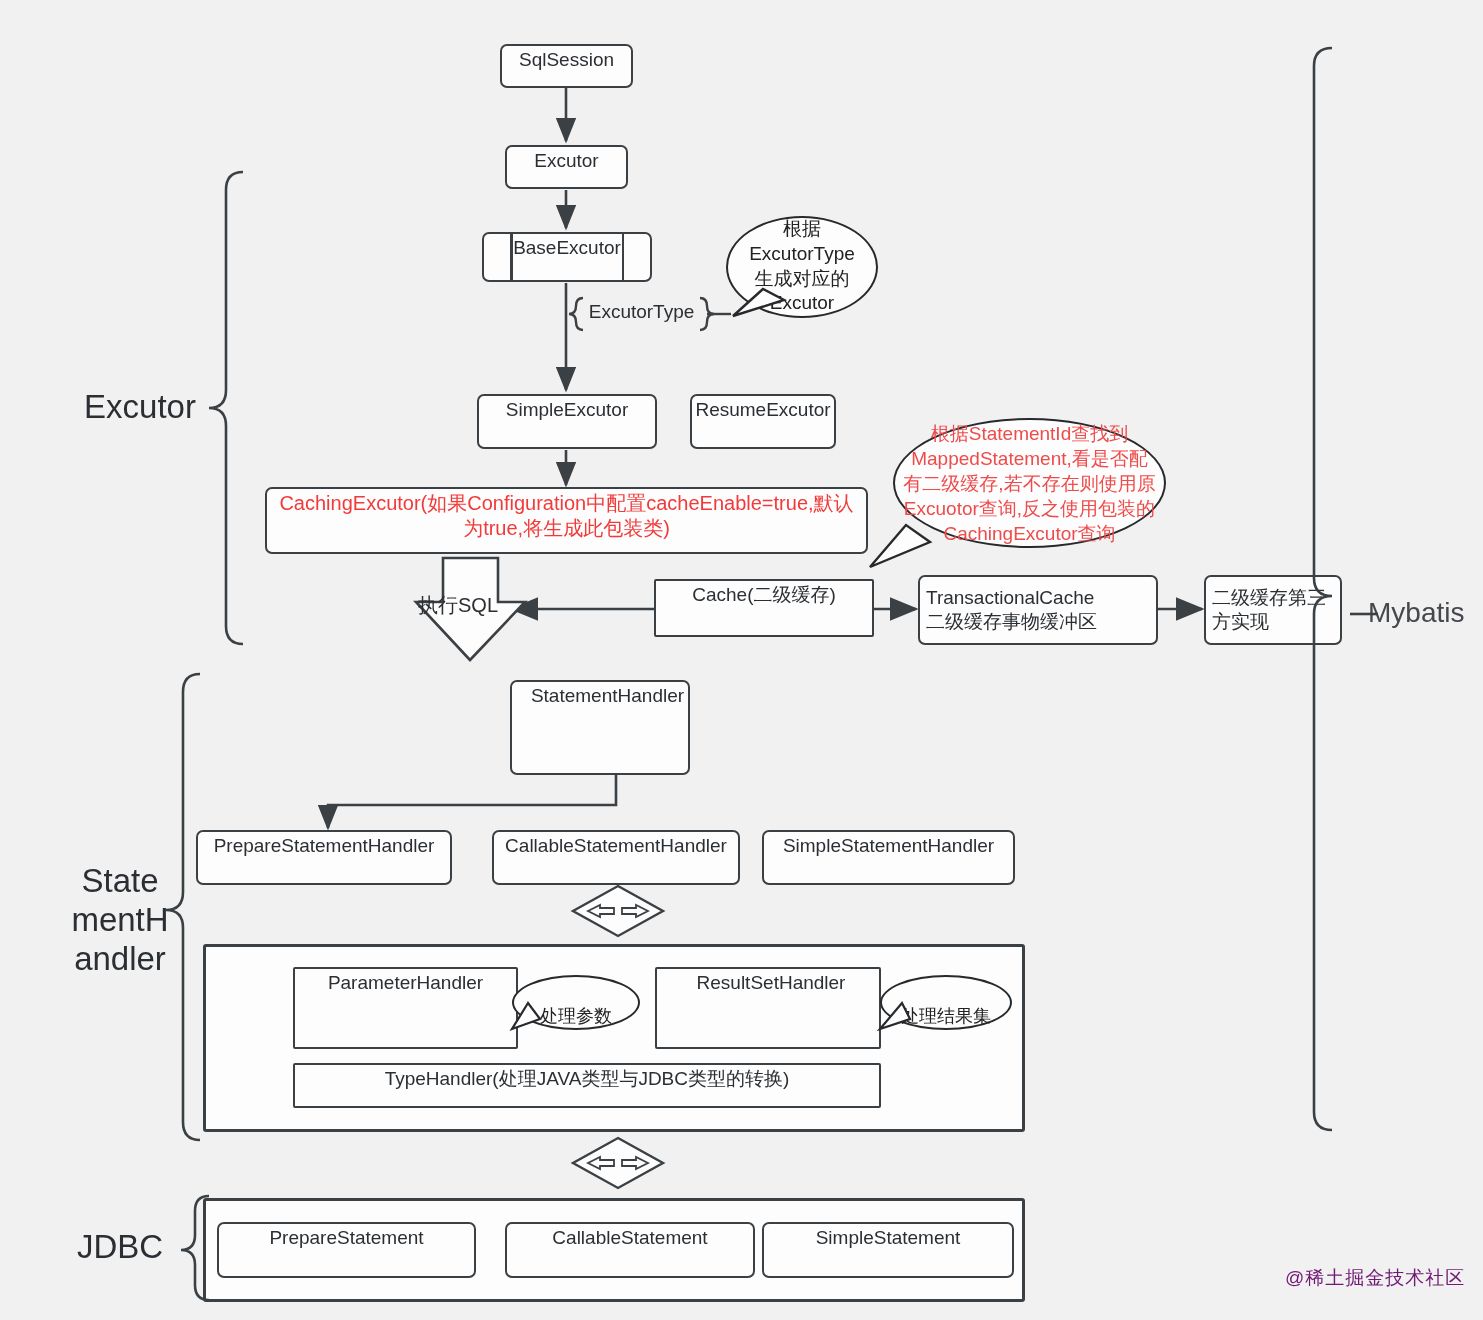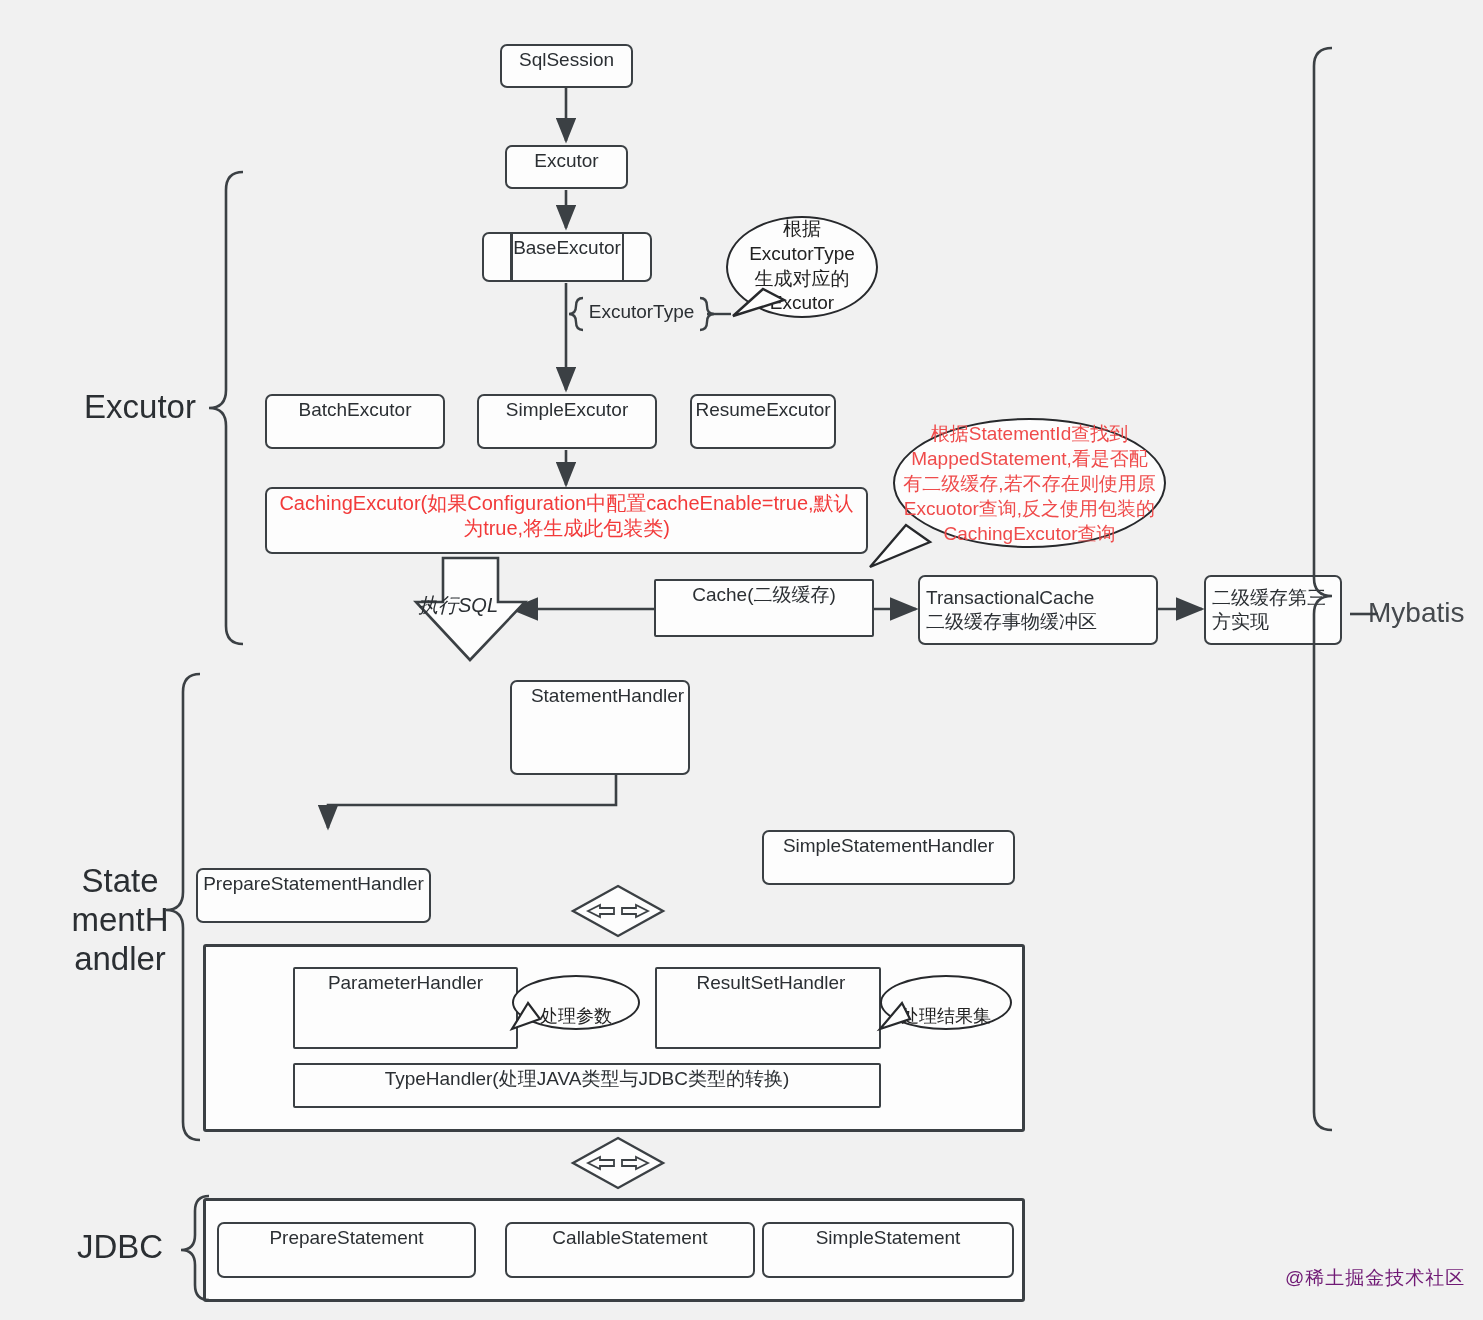--- a/index.html
+++ b/index.html
@@ -159,23 +159,20 @@
   <div class="box" style="left:482px;top:232px;width:170px;height:50px;">
     <span class="seg" style="left:26px;"></span>
     <span class="seg" style="right:26px;"></span>
     <span>BaseExcutor</span>
   </div>
 
   <div class="box" style="left:583px;top:298px;width:117px;height:33px;border:none;background:transparent;">
     <span>ExcutorType</span>
   </div>
 
-  <div class="box" style="left:265px;top:394px;width:180px;height:55px;">
-    <span>BatchExcutor</span>
-  </div>
 
   <div class="box" style="left:477px;top:394px;width:180px;height:55px;">
     <span>SimpleExcutor</span>
   </div>
 
   <div class="box" style="left:690px;top:394px;width:146px;height:55px;">
     <span>ResumeExcutor</span>
   </div>
 
   <div class="box red" style="left:265px;top:487px;width:603px;height:67px;font-size:20px;">
@@ -193,24 +190,27 @@
 
   <div class="box" style="left:1204px;top:575px;width:138px;height:70px;flex-direction:column;">
     <span>二级缓存第三</span>
     <span>方实现</span>
   </div>
 
   <div class="box" style="left:510px;top:680px;width:180px;height:95px;padding-left:21px;">
     <span>StatementHandler</span>
   </div>
 
-  <div class="box" style="left:196px;top:868px;width:235px;height:55px;">
+  <div class="box" style="left:196px;top:830px;width:256px;height:55px;">
     <span>PrepareStatementHandler</span>
   </div>
 
+  <div class="box" style="left:492px;top:830px;width:248px;height:55px;">
+    <span>CallableStatementHandler</span>
+  </div>
 
   <div class="box" style="left:762px;top:830px;width:253px;height:55px;">
     <span>SimpleStatementHandler</span>
   </div>
 
   <div class="outer" style="left:203px;top:944px;width:822px;height:188px;"></div>
 
   <div class="box sq thin" style="left:293px;top:967px;width:225px;height:82px;">
     <span>ParameterHandler</span>
   </div>
@@ -243,21 +243,21 @@
 
     <path d="M618,886 L663,911 L618,936 L573,911 Z" fill="#fdfdfd" stroke="#3b4044" stroke-width="2.4"></path>
     <path d="M588,911 L600,905 L600,908 L614,908 L614,914 L600,914 L600,917 Z" fill="#fdfdfd" stroke="#3b4044" stroke-width="1.8"></path>
     <path d="M648,911 L636,905 L636,908 L622,908 L622,914 L636,914 L636,917 Z" fill="#fdfdfd" stroke="#3b4044" stroke-width="1.8"></path>
 
     <path d="M618,1138 L663,1163 L618,1188 L573,1163 Z" fill="#fdfdfd" stroke="#3b4044" stroke-width="2.4"></path>
     <path d="M588,1163 L600,1157 L600,1160 L614,1160 L614,1166 L600,1166 L600,1169 Z" fill="#fdfdfd" stroke="#3b4044" stroke-width="1.8"></path>
     <path d="M648,1163 L636,1157 L636,1160 L622,1160 L622,1166 L636,1166 L636,1169 Z" fill="#fdfdfd" stroke="#3b4044" stroke-width="1.8"></path>
   </svg>
 
-  <div class="sqllabel" style="left:418px;top:592px;font-style:italic;">执行SQL</div>
+  <div class="sqllabel" style="left:418px;top:592px;">执行SQL</div>
 
   <div class="bubble blk" style="left:726px;top:216px;width:152px;height:102px;">
     <div class="txt">
       <div>根据</div>
       <div>ExcutorType</div>
       <div>生成对应的</div>
       <div>Excutor</div>
     </div>
   </div>
   <svg class="layer top" viewBox="0 0 1483 1320">

